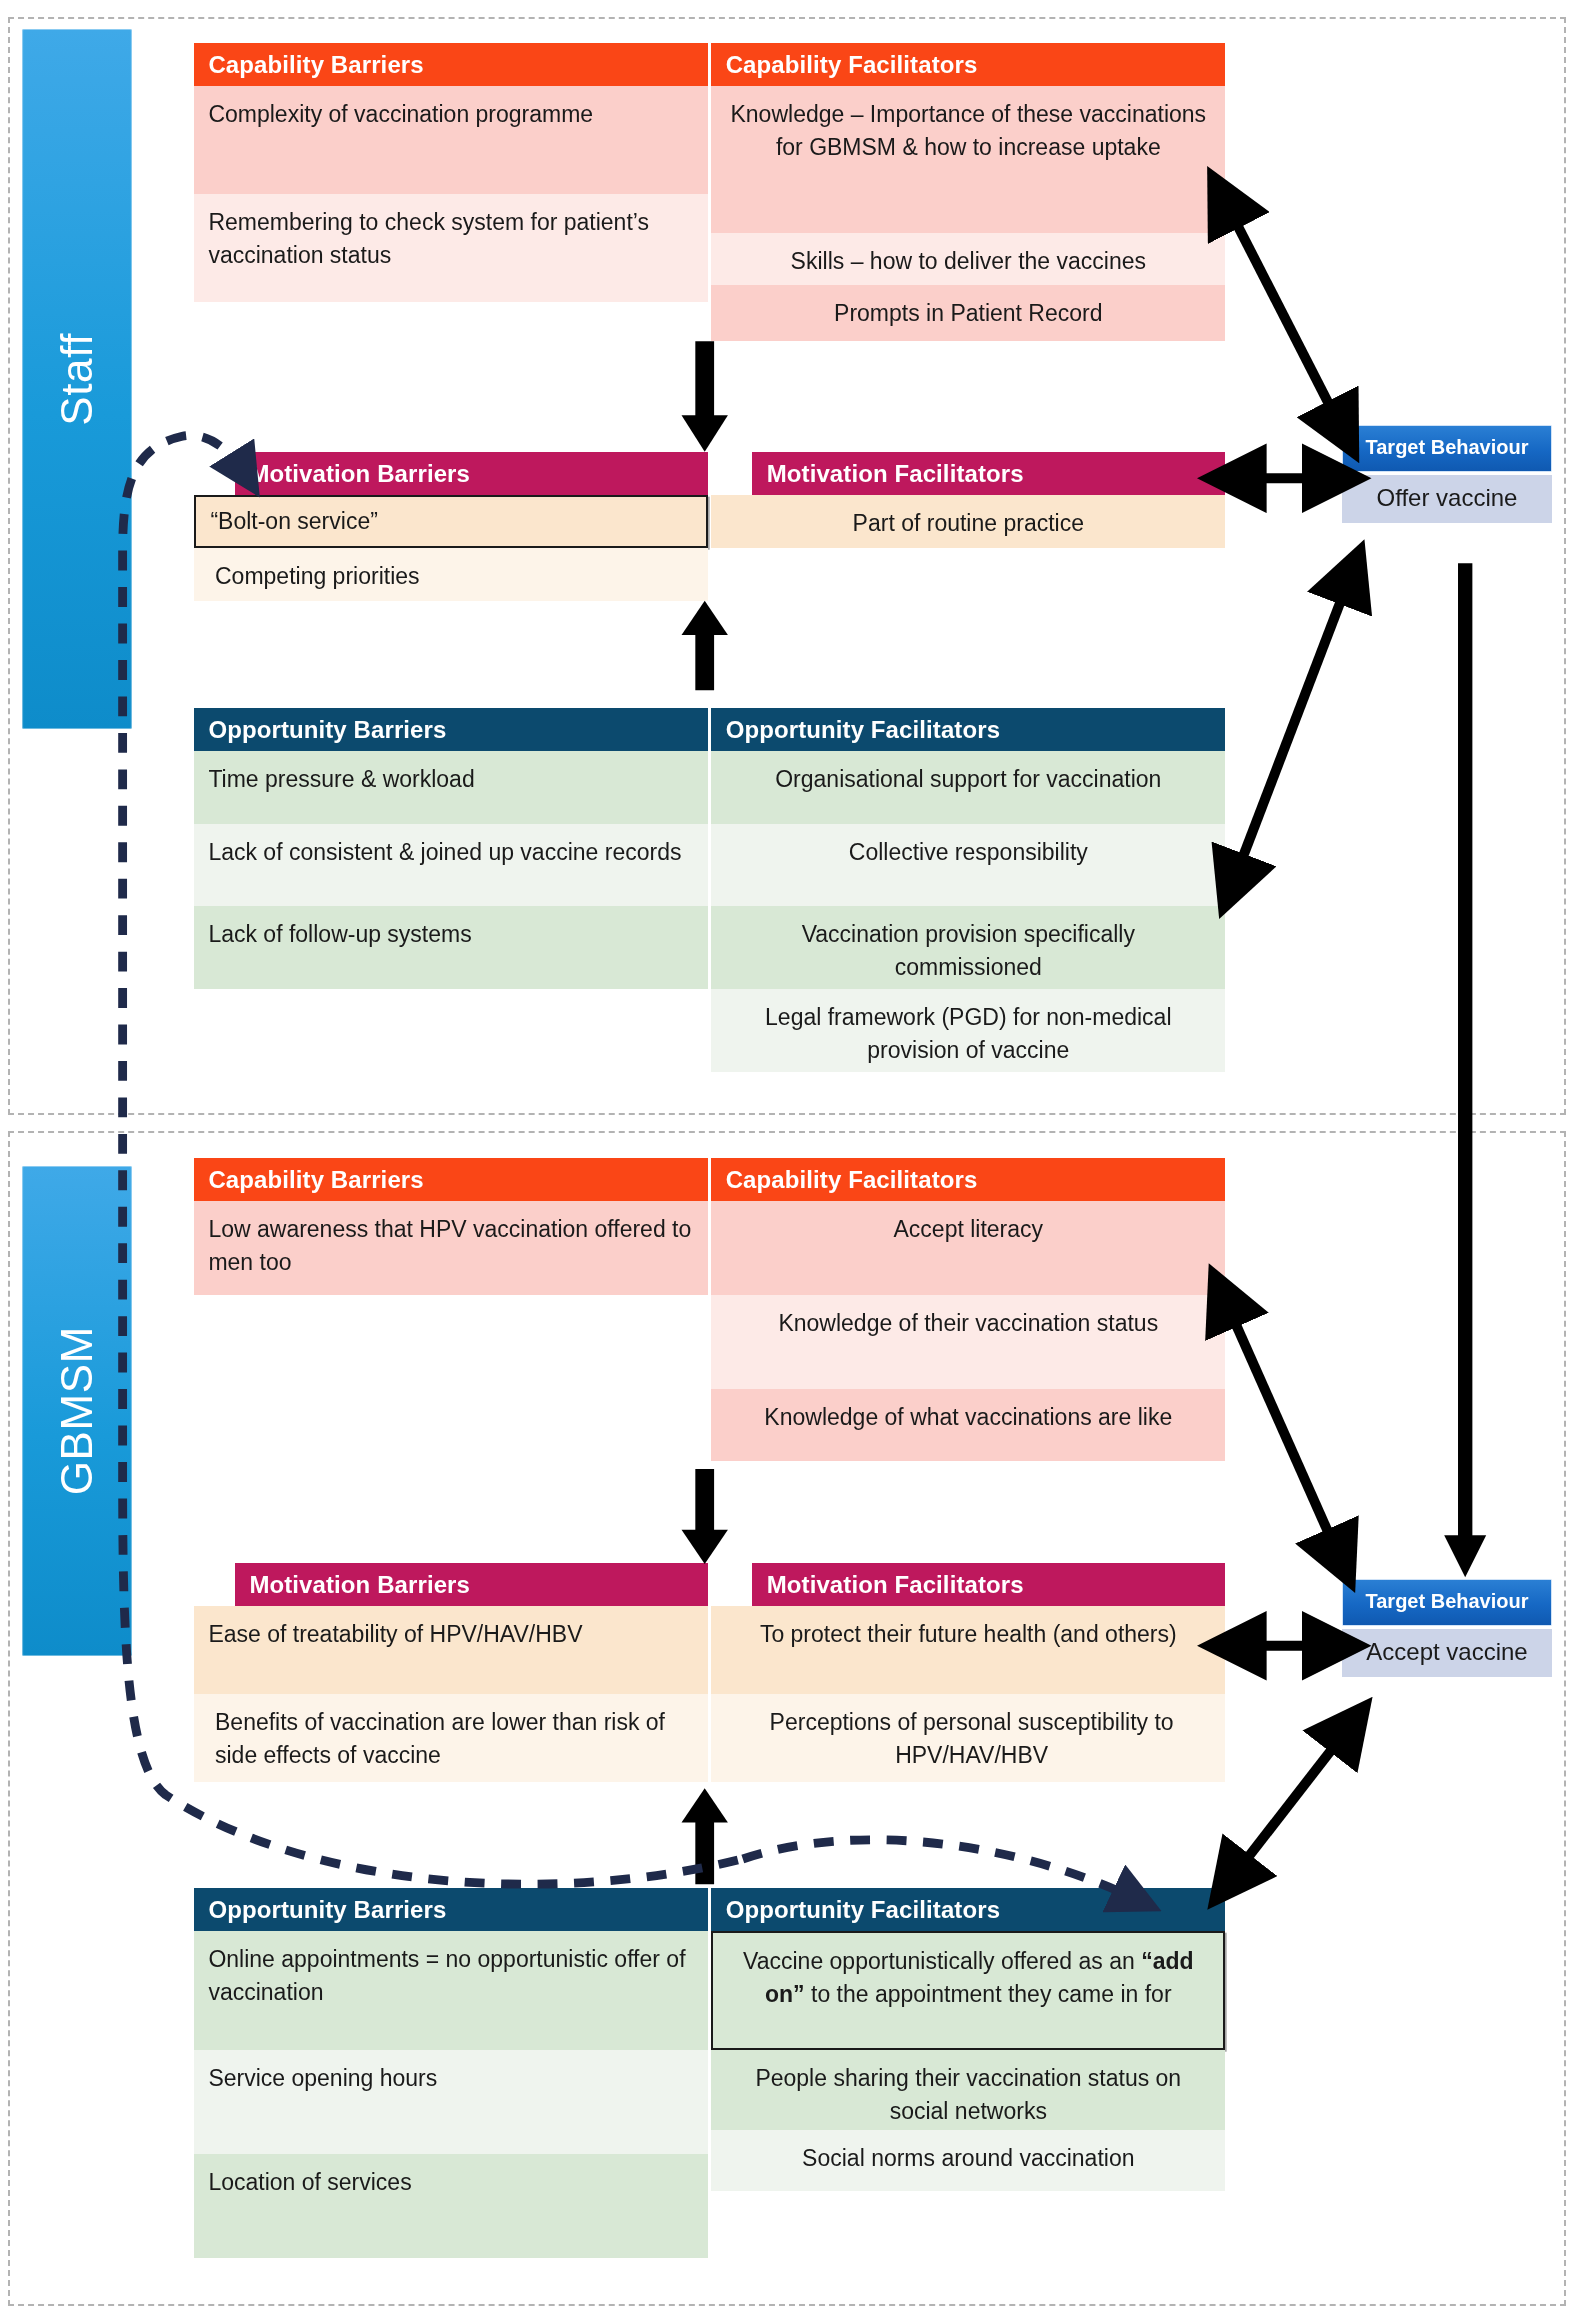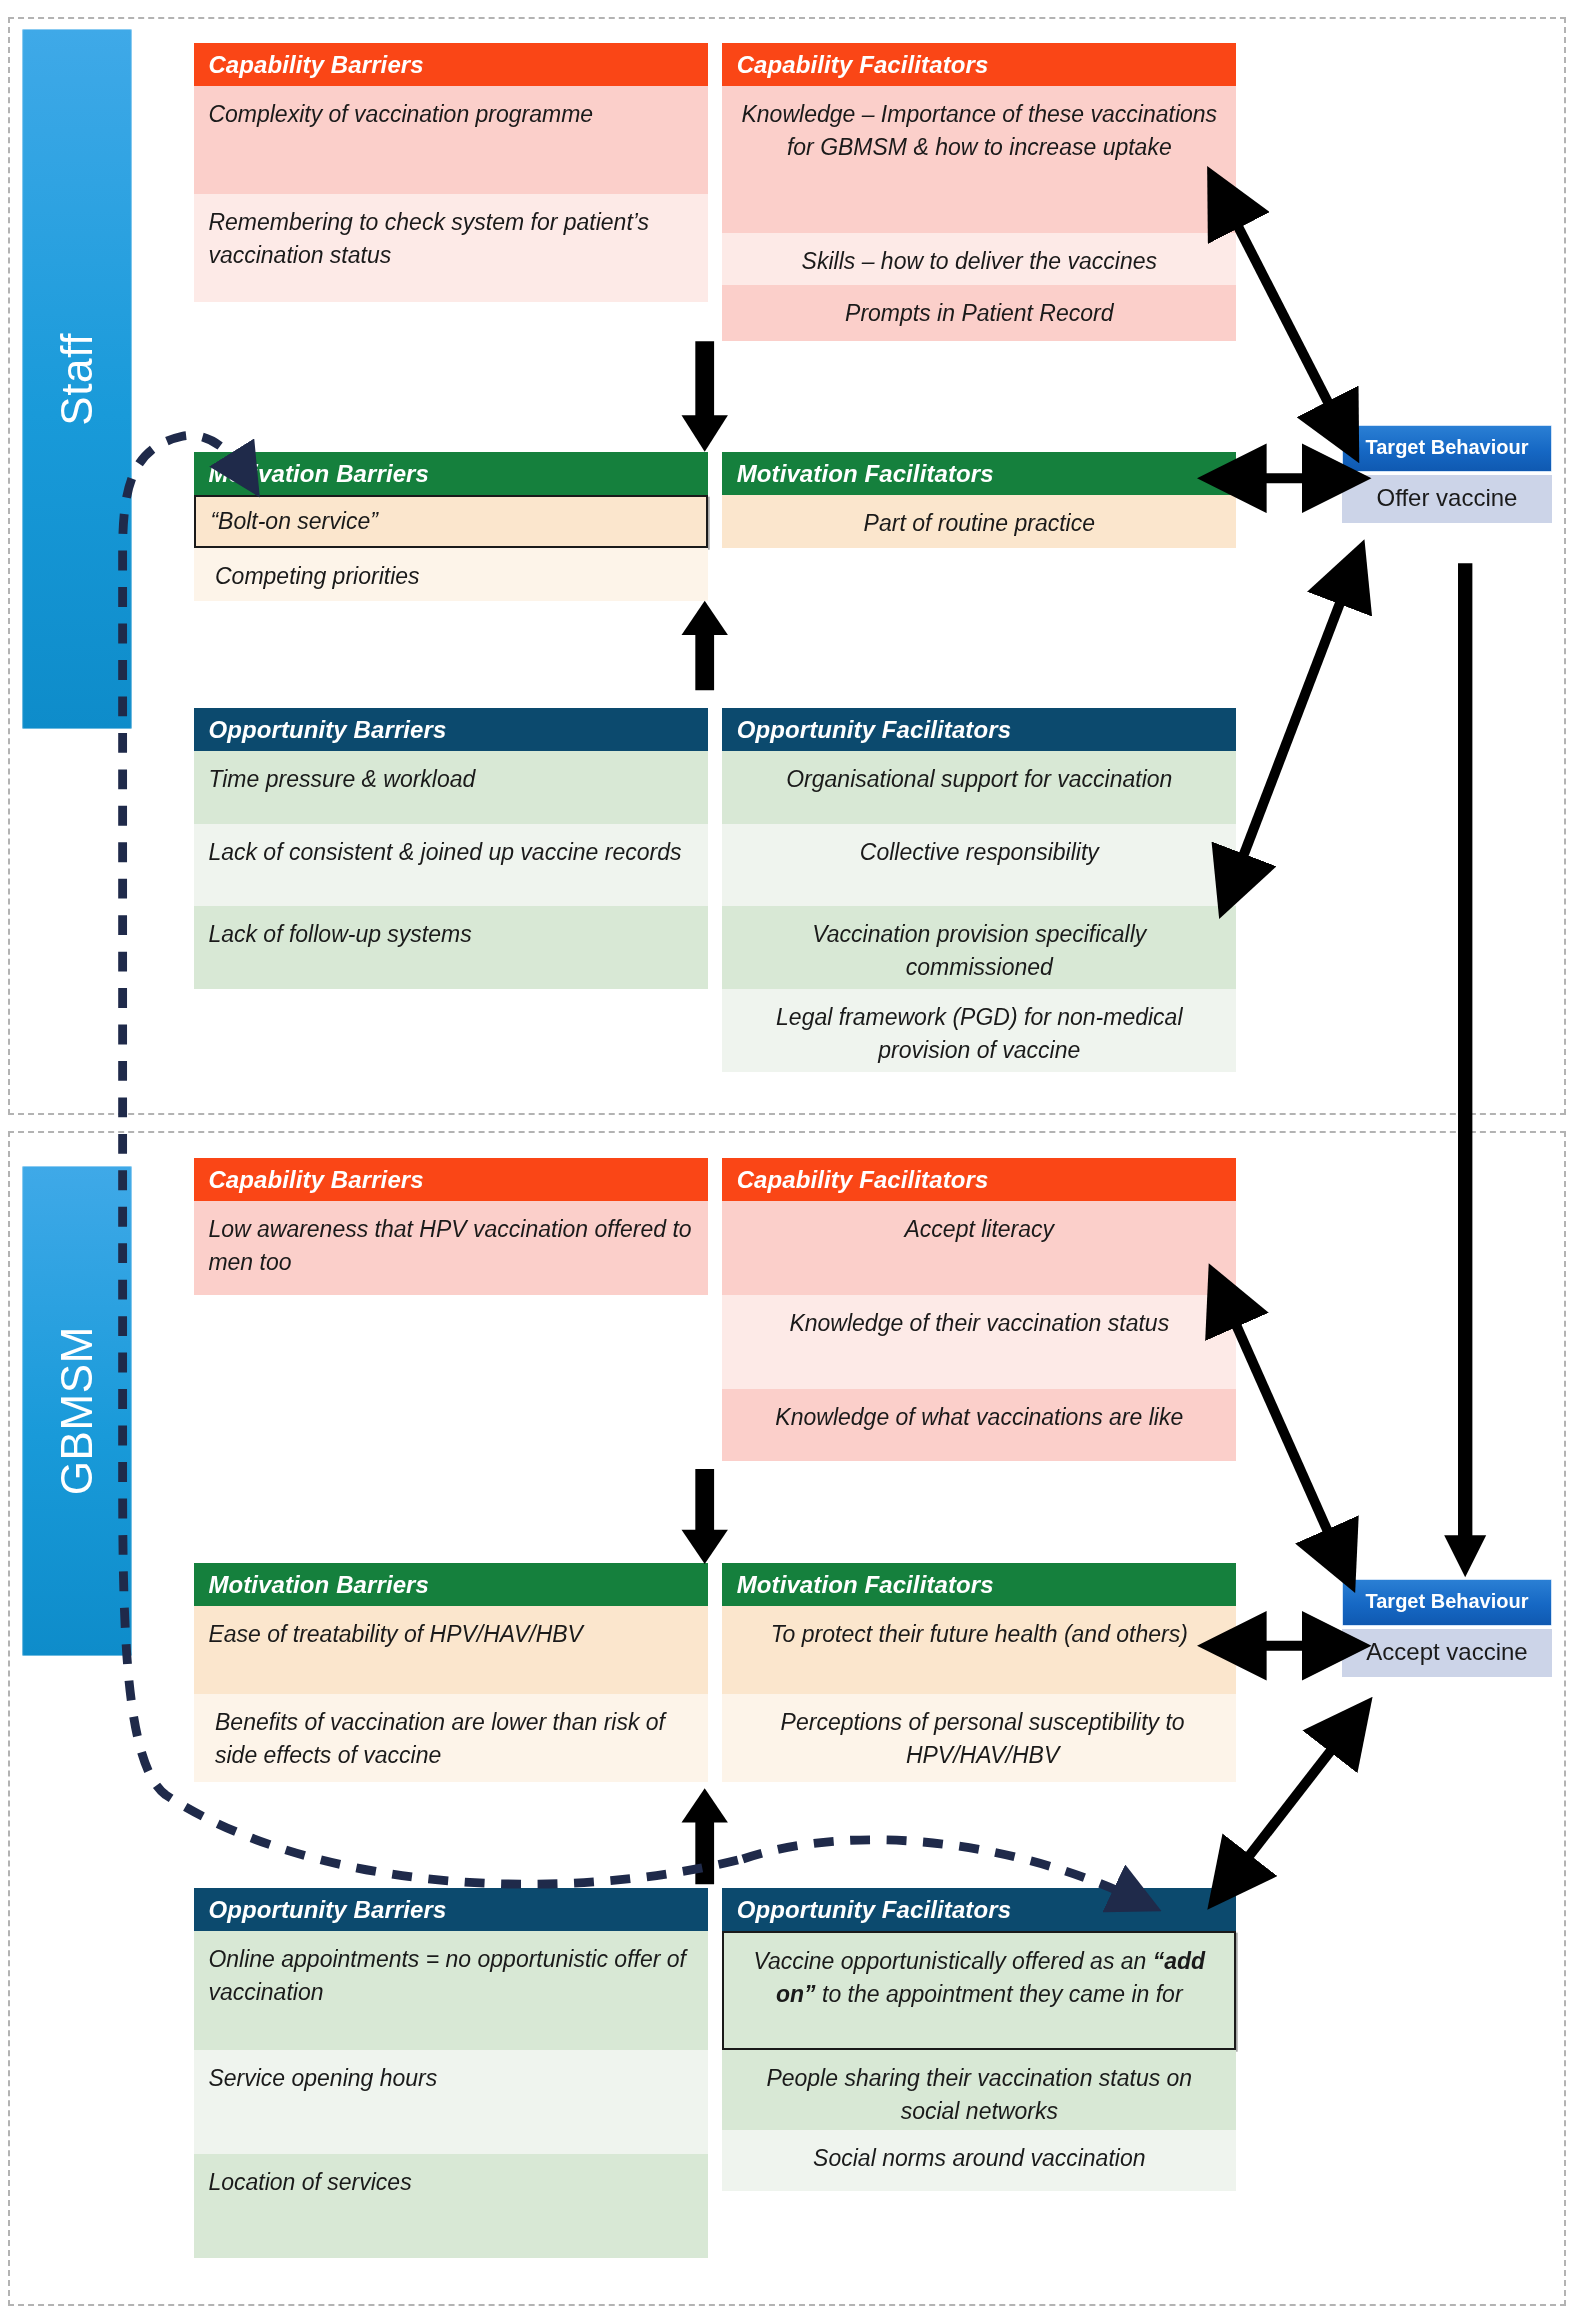--- a/index.html
+++ b/index.html
@@ -43,40 +43,39 @@
     transform:rotate(180deg);
     white-space:nowrap;
   }
   #staff-tab{ left:22px;  top:29px;   height:700px; }
   #gbmsm-tab{ left:22px;  top:1166px; height:490px; }
 
   
   .comb-block{
     position:absolute;
     display:flex;
-    gap:11px;
-    font-style:italic;
+    gap:0;
   }
   .comb-col{ position:relative; }
   .col-left{  width:514px; }
   .col-right{ width:514px; margin-left:3.3px;text-align:center; }
 
   .col-head{
     height:43px;
     display:flex;
     align-items:center;
     padding-left:14.4px;
     box-sizing:border-box;
     color:#ffffff;
     font-weight:bold;
     font-size:24px;
     letter-spacing:0.1px;
   }
   .cap .col-head{ background:#fa4616; }
-  .mot .col-head{ background:#15803d; }
+  .mot .col-head{ background:#be185d;margin-left:41px; }
   .opp .col-head{ background:#0c4a6e; }
 
   .cell{
     box-sizing:border-box;
     padding:12px 14.4px 12px 14.4px;
     font-size:23px;
     line-height:1.45;
     color:#1a1a1a;
   }
   .cap .cell.shade-a{ background:#fbcfca; }

